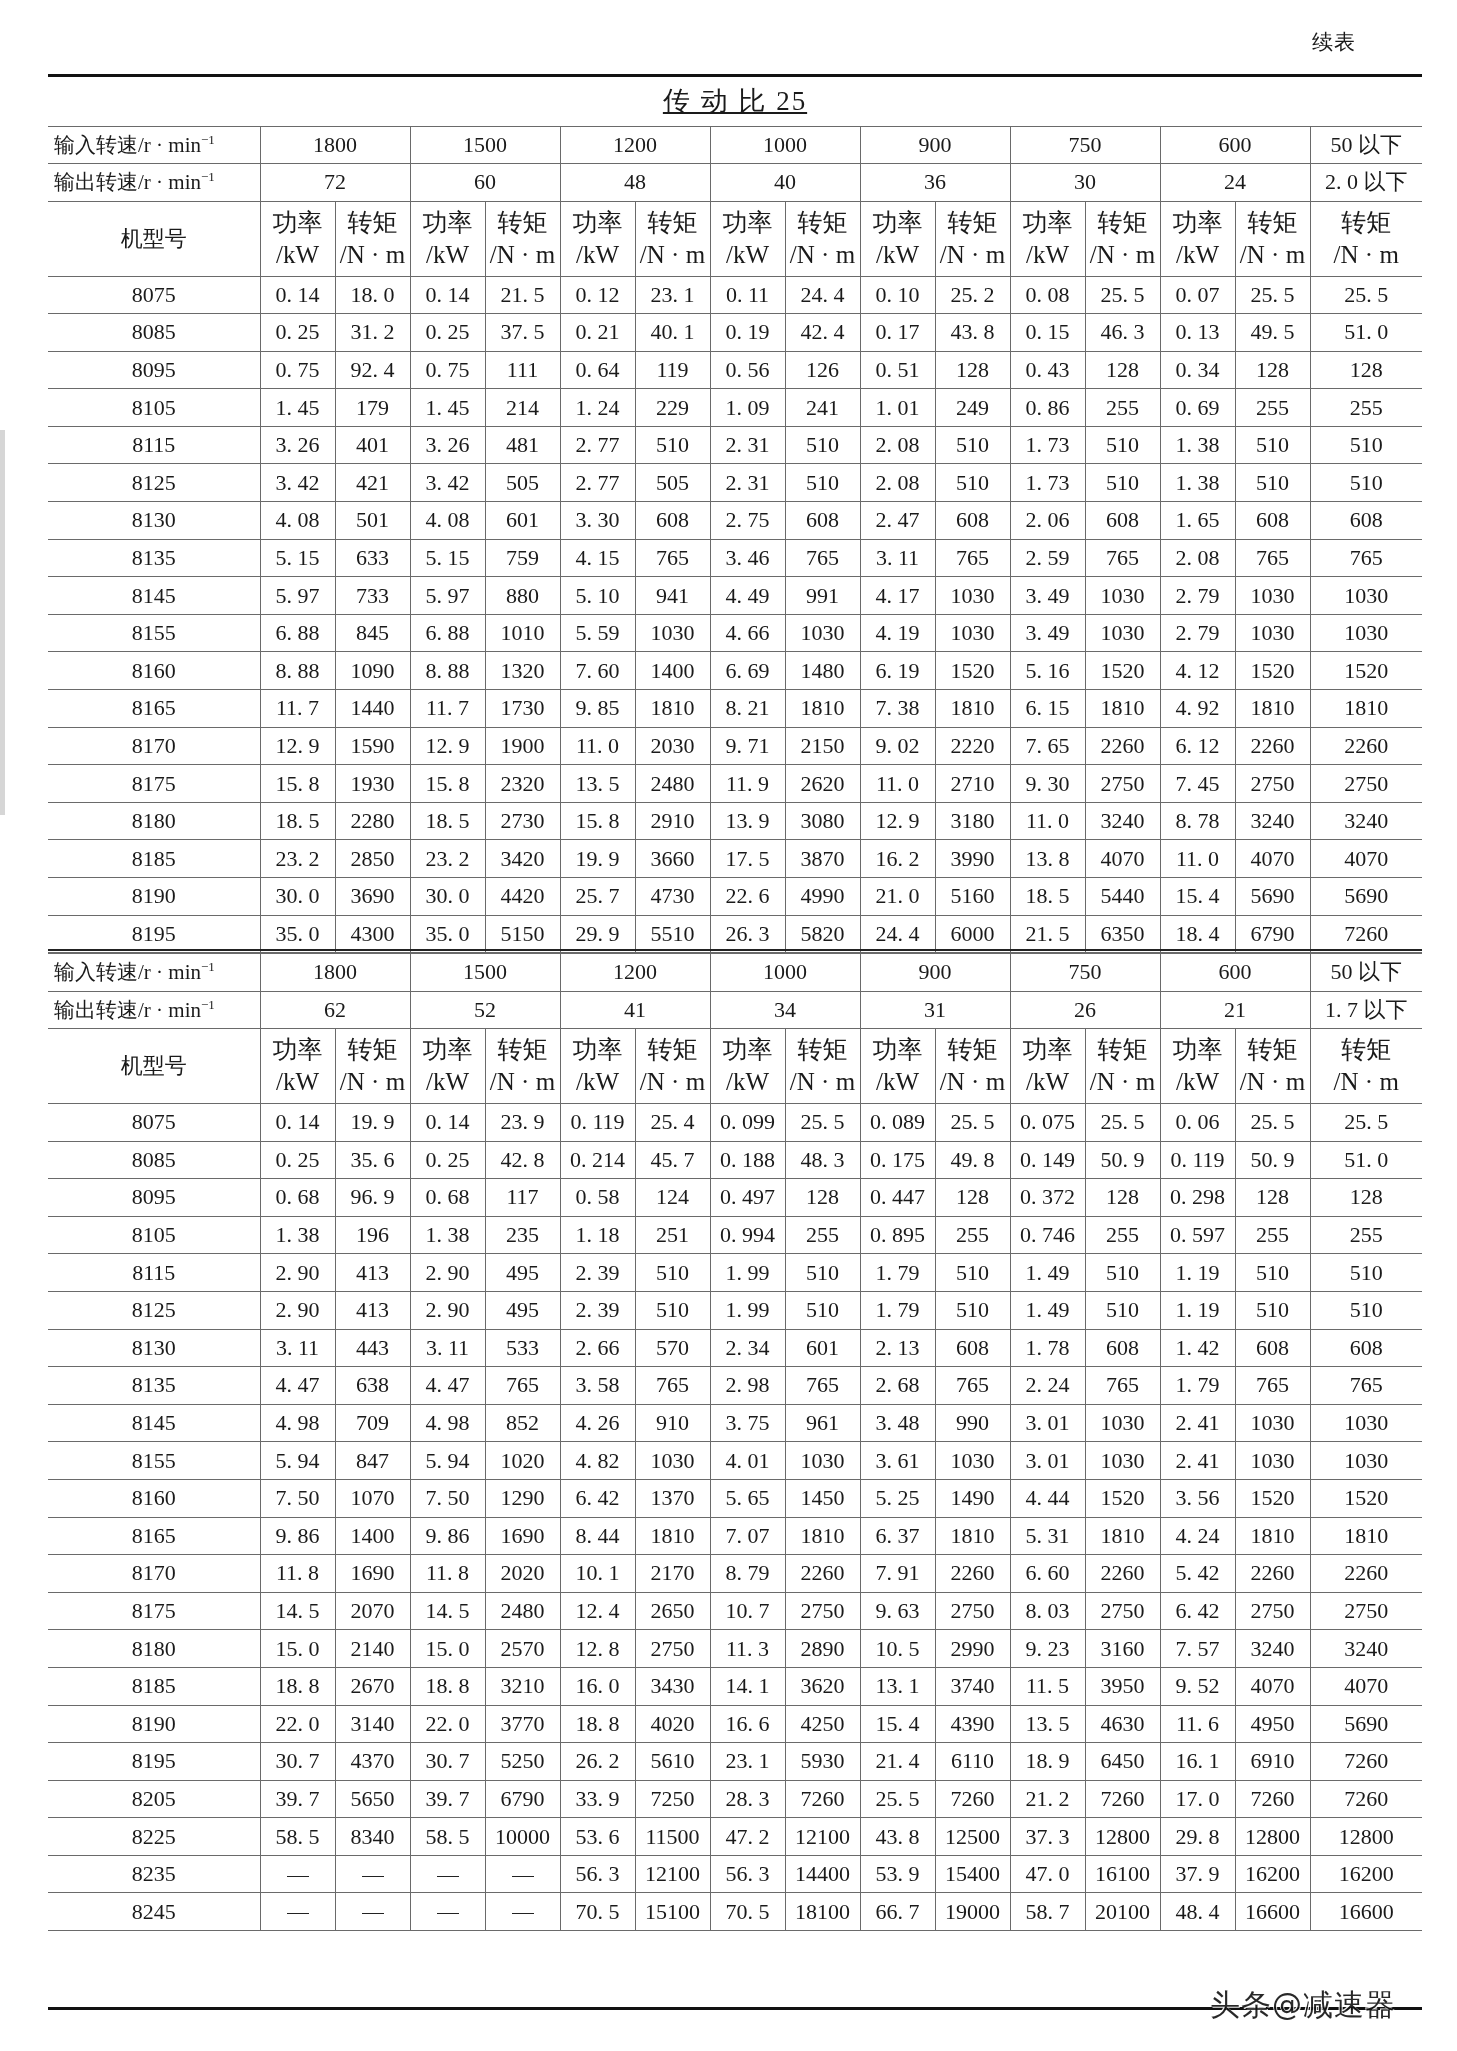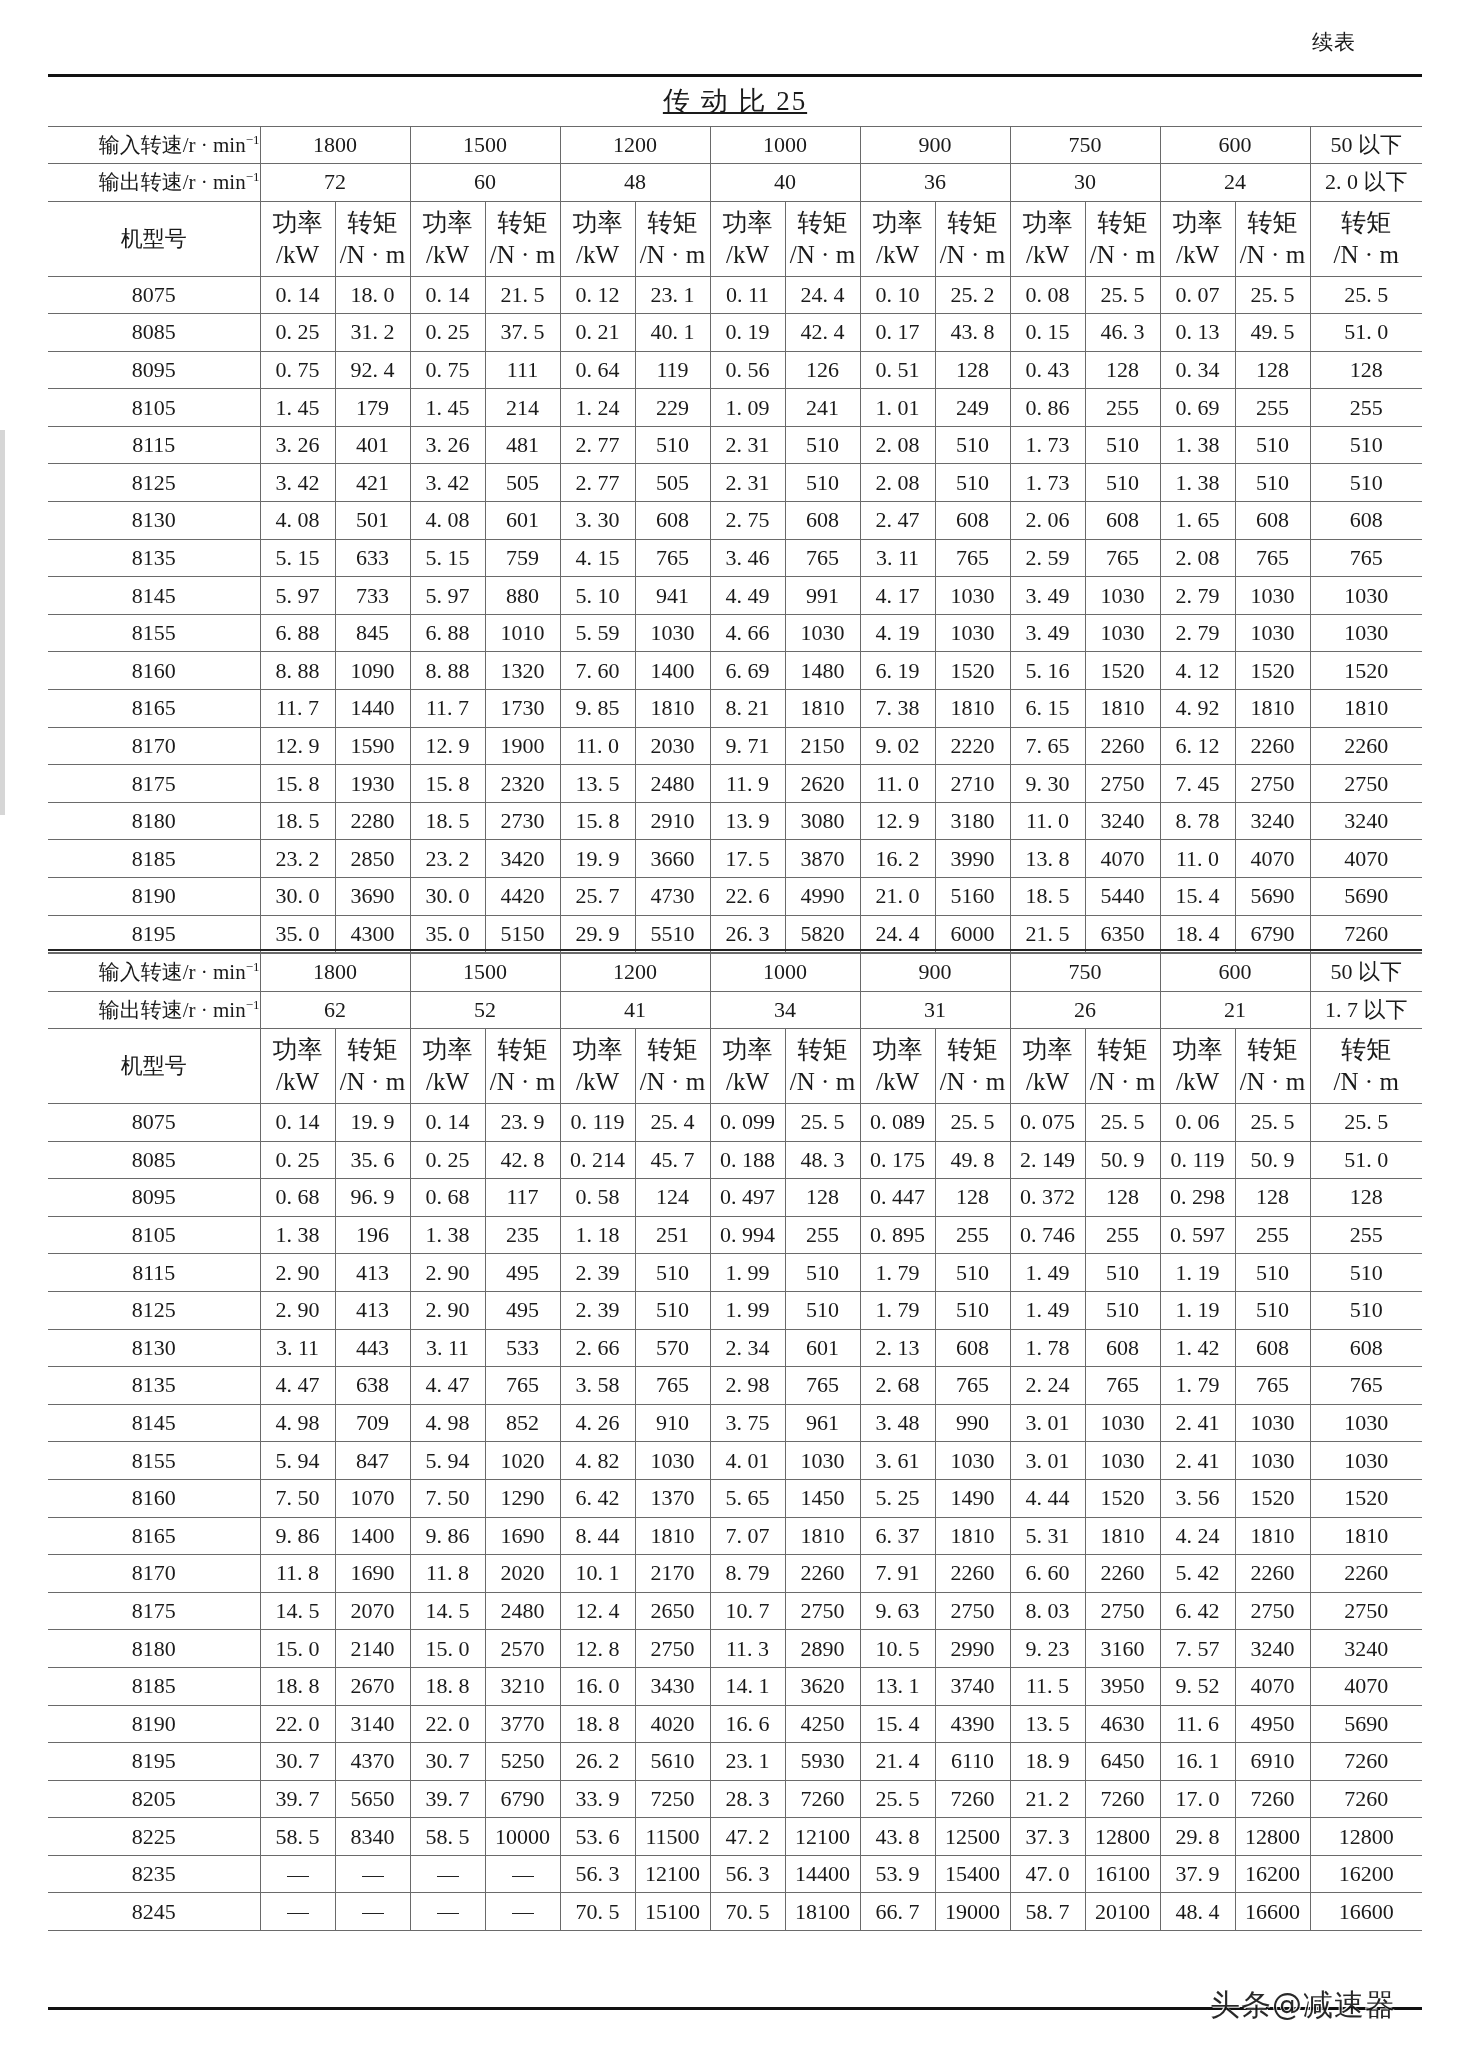--- a/index.html
+++ b/index.html
@@ -9,21 +9,21 @@
   .side-bar { position: absolute; left: 0; top: 430px; width: 5px; height: 385px; background: #d6d6d6; }
   .rule-top { position: absolute; left: 48px; width: 1374px; top: 74px; height: 3px; background: #111; }
   .rule-bottom { position: absolute; left: 48px; width: 1374px; top: 2007px; height: 3px; background: #111; }
   .double-rule { position: absolute; left: 48px; width: 1374px; height: 1.5px; background: #222; }
   table.spec { position: absolute; left: 48px; width: 1374px; border-collapse: collapse; table-layout: fixed; }
   table.spec td { border: 1px solid #6a6a6a; text-align: center; vertical-align: middle; padding: 0;
                   font-size: 22px; white-space: nowrap; overflow: hidden; }
   table.spec tr td:first-child { border-left: none; }
   table.spec tr td:last-child { border-right: none; }
   table.spec td.title { border-left: none; border-right: none; border-top: none; font-size: 27px; letter-spacing: 2px; text-decoration: underline; }
-  table.spec td.label { text-align: right; padding-left: 6px; font-size: 21px; }
+  table.spec td.label { text-align: left; padding-left: 6px; font-size: 21px; }
   table.spec td.label sup { font-size: 13px; }
   table.spec td.hdr { font-size: 25px; line-height: 32px; }
   table.spec td.model { font-size: 22px; }
   .t1 { top: 76px; }
   .t2 { top: 953px; }
   .row-title1 { height: 50px; }
   .row-title2 { height: 37px; }
   .row-speed { height: 37.5px; }
   .row-hdr { height: 75px; }
   .row-data { height: 37.6px; }
@@ -604,21 +604,21 @@
         <td>0. 25</td>
         <td>35. 6</td>
         <td>0. 25</td>
         <td>42. 8</td>
         <td>0. 214</td>
         <td>45. 7</td>
         <td>0. 188</td>
         <td>48. 3</td>
         <td>0. 175</td>
         <td>49. 8</td>
-        <td>2. 149</td>
+        <td>0. 149</td>
         <td>50. 9</td>
         <td>0. 119</td>
         <td>50. 9</td>
         <td>51. 0</td>
       </tr>
       <tr class="row-data">
         <td>8095</td>
         <td>0. 68</td>
         <td>96. 9</td>
         <td>0. 68</td>

